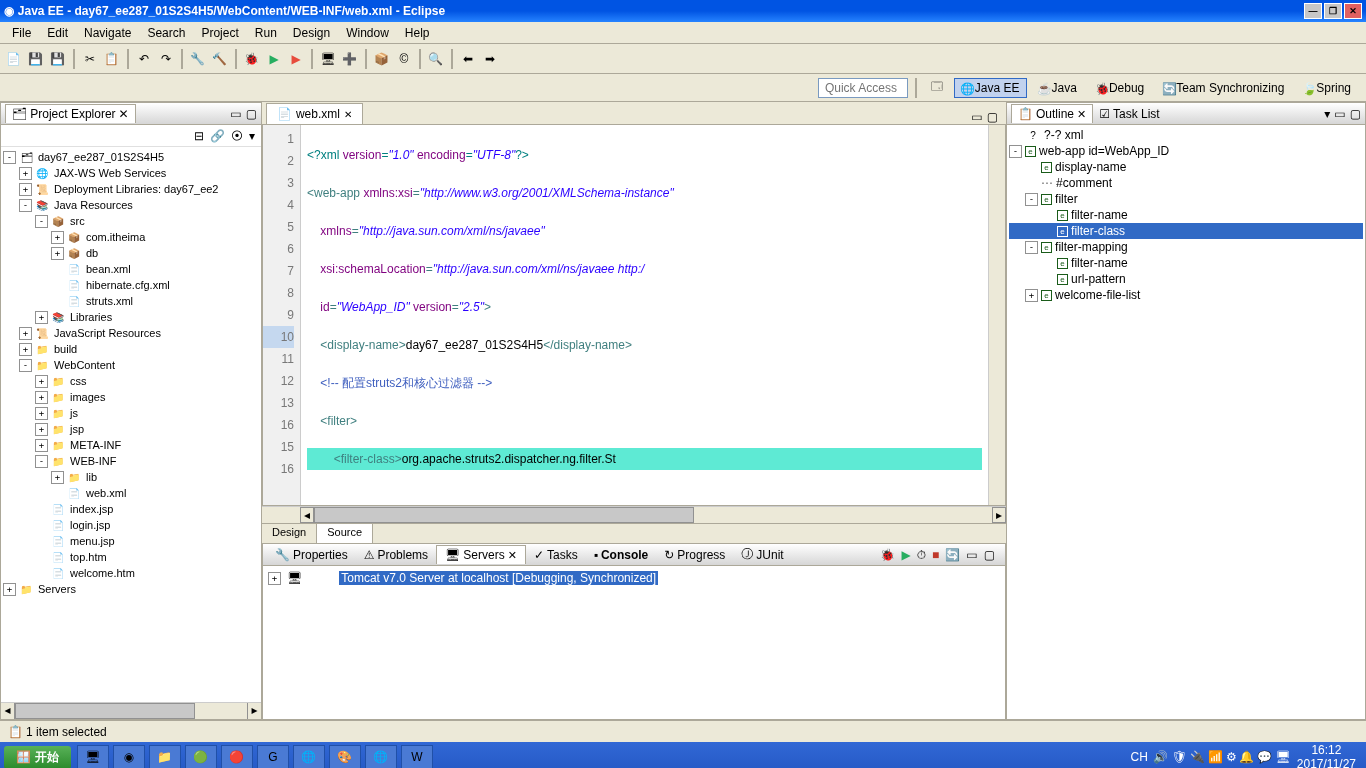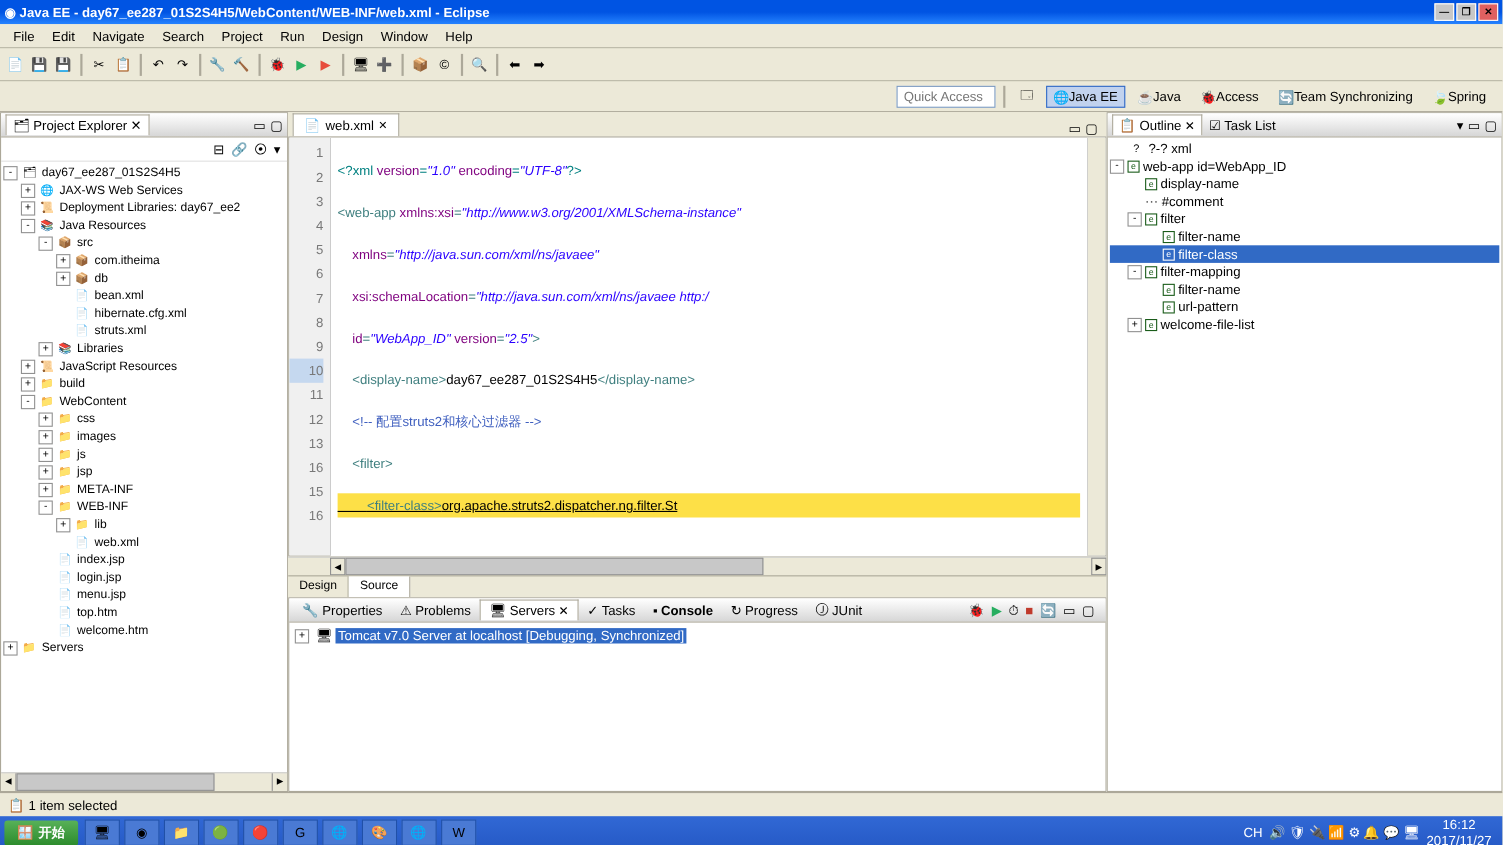--- a/index.html
+++ b/index.html
@@ -33,37 +33,37 @@
 .editor-tabs { height: 22px; display: flex; align-items: flex-end; padding: 0 4px; background: #ece9d8; }
 .editor-tab { padding: 3px 10px; background: #fff; border: 1px solid #aca899; border-bottom: none; display: flex; align-items: center; gap: 4px; font-size: 11px; }
 .editor-tab-close { cursor: pointer; font-size: 10px; }
 .editor-toolbar-right { margin-left: auto; display: flex; gap: 4px; padding-right: 4px; }
 .editor-area { flex: 1; display: flex; background: #fff; border: 1px solid #aca899; overflow: hidden; }
 .gutter { width: 38px; background: #f0f0f0; border-right: 1px solid #ccc; text-align: right; padding: 3px 6px 3px 0; font-family: "Courier New", monospace; font-size: 14px; color: #787878; }
 .gutter-line { height: 22px; line-height: 22px; }
 .gutter-line.hl { background: #c5d8ef; }
 .code { flex: 1; padding: 3px 6px; font-family: "Courier New", monospace; font-size: 14px; background: #fff; overflow-x: auto; white-space: pre; position: relative; }
 .code-line { height: 22px; line-height: 22px; }
-.code-line.hl { background: #fde047; text-decoration: underline; }
+.code-line.hl { background: #5eead4; }
 .c-tag { color: #3f7f7f; }
 .c-attr { color: #7f007f; }
 .c-str { color: #2a00ff; font-style: italic; }
 .c-comment { color: #3f5fbf; }
 .c-pi { color: #008080; }
 .c-text { color: #000; }
 .editor-bottom-tabs { height: 20px; display: flex; border-top: 1px solid #aca899; background: #ece9d8; }
 .editor-bottom-tab { padding: 2px 10px; border-right: 1px solid #aca899; cursor: pointer; font-size: 11px; }
 .editor-bottom-tab.active { background: #fff; }
 .bottom-pane { height: 177px; border-top: 2px solid #aca899; background: #fff; display: flex; flex-direction: column; border: 1px solid #aca899; }
 .bottom-tabs { height: 22px; display: flex; align-items: center; background: linear-gradient(to bottom, #fff, #d6d6d6); border-bottom: 1px solid #aca899; padding: 0 4px; }
 .bottom-tab { padding: 2px 8px; cursor: pointer; display: flex; align-items: center; gap: 3px; font-size: 11px; }
 .bottom-tab.active { background: #fff; border: 1px solid #aca899; border-bottom: none; }
 .bottom-content { flex: 1; padding: 4px; overflow: auto; }
 .server-line { display: flex; align-items: center; gap: 3px; padding: 1px; }
-.server-line .sel { background: #316ac5; color: #fff; padding: 0 2px; }
+.server-line .sel { background: #316ac5; color: #fff; padding: 0 2px; margin-left: 34px; }
 .right-pane { width: 360px; background: #fff; border: 1px solid #aca899; display: flex; flex-direction: column; }
 .right-pane .pane-content { flex: 1; overflow: auto; padding: 2px; }
 .outline-node { display: flex; align-items: center; padding: 1px 0; white-space: nowrap; font-size: 11px; cursor: pointer; }
 .outline-node.sel { background: #316ac5; color: #fff; }
 .status-bar { height: 22px; background: #ece9d8; border-top: 1px solid #aca899; display: flex; align-items: center; padding: 0 8px; font-size: 11px; }
 .taskbar { height: 30px; background: linear-gradient(to bottom, #3168d5, #2559c5); display: flex; align-items: center; padding: 0 4px; }
 .start-btn { background: linear-gradient(to bottom, #58b158, #2b8a2b); color: #fff; padding: 3px 12px; border-radius: 3px; font-weight: bold; cursor: pointer; display: flex; align-items: center; gap: 4px; font-size: 12px; }
 .task-icons { display: flex; gap: 4px; margin-left: 6px; }
 .task-icon { width: 32px; height: 24px; background: #4a7ad4; border: 1px solid #2050a8; display: flex; align-items: center; justify-content: center; cursor: pointer; }
 .tray { margin-left: auto; display: flex; align-items: center; gap: 6px; color: #fff; font-size: 10px; padding-right: 6px; }
@@ -138,21 +138,21 @@
   <div class="persp-btn active">
       <span class="persp-icon">🌐</span>
       <span>Java EE</span>
     </div>
   <div class="persp-btn">
       <span class="persp-icon">☕</span>
       <span>Java</span>
     </div>
   <div class="persp-btn">
       <span class="persp-icon">🐞</span>
-      <span>Access</span>
+      <span>Debug</span>
     </div>
   <div class="persp-btn">
       <span class="persp-icon">🔄</span>
       <span>Team Synchronizing</span>
     </div>
   <div class="persp-btn">
       <span class="persp-icon">🍃</span>
       <span>Spring</span>
     </div>
 </div>

